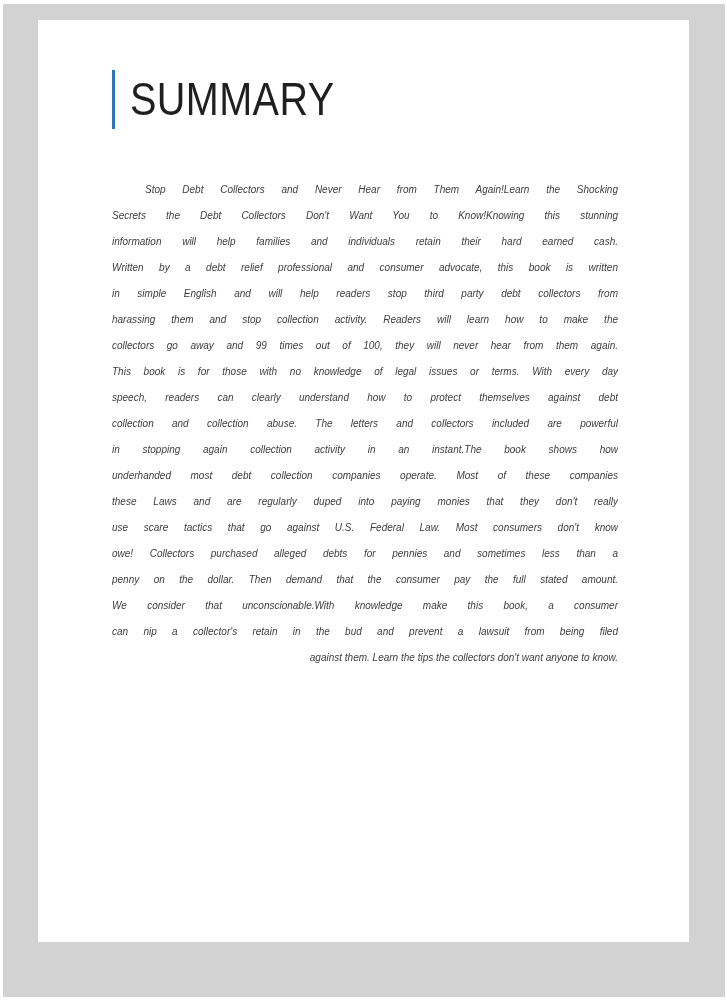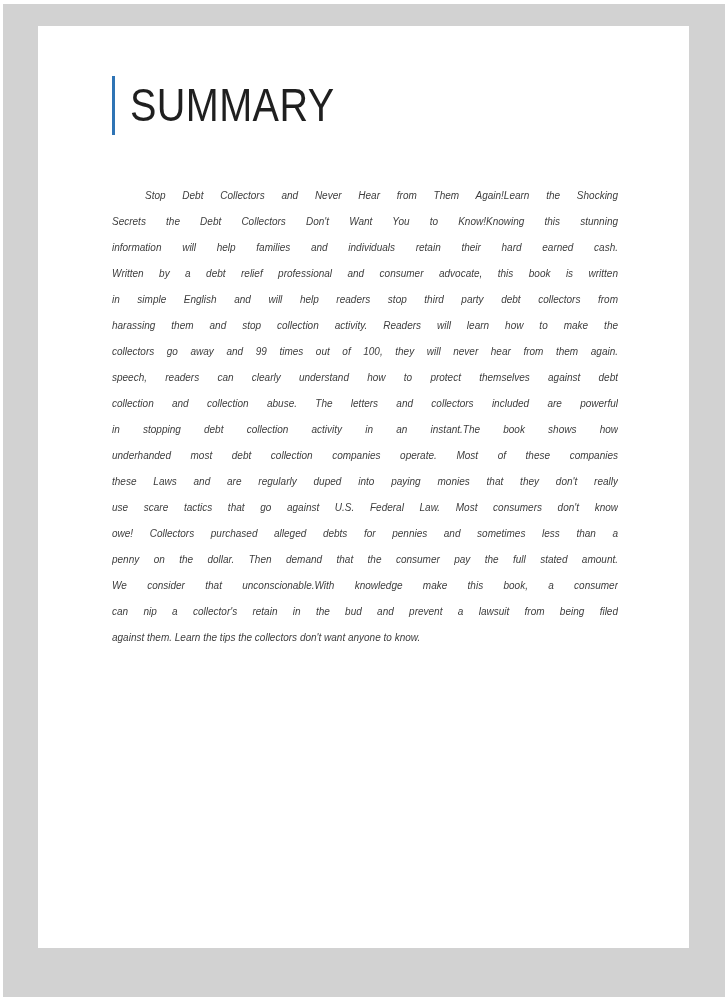--- a/index.html
+++ b/index.html
@@ -11,21 +11,21 @@
     overflow: hidden;
     font-family: "Liberation Sans", sans-serif;
   }
   .canvas {
     position: absolute;
     left: 3px; top: 4px; right: 2px; bottom: 3px;
     background: var(--canvas-bg, #d2d2d2);
   }
   .page {
     position: absolute;
-    left: 35px; top: 22px;
+    left: 35px; top: 16px;
     width: 651px; height: 922px;
     background: var(--page-bg, #ffffff);
   }
   .title-block {
     position: absolute;
     left: 74px; top: 50px;
     height: 59px;
     border-left: 3px solid var(--accent, #2e74b5);
     padding-left: 15px;
     display: flex;
@@ -58,43 +58,44 @@
     text-align: justify;
     overflow: hidden;
   }
   
   .line::after {
     content: "";
     display: inline-block;
     width: 100%;
   }
   .line.first { text-indent: 33px; }
-  .line.last  { text-align: left; }
+  .line.last  { text-align: right; }
   .line.last::after { display: none; }
 </style>
 </head>
 <body>
 
 <div class="canvas">
   <div class="page">
     <div class="title-block">
 
       <h1 class="doc-title">SUMMARY</h1>
     </div>
     <div class="paragraph" id="paragraph">
         <div class="line first">Stop Debt Collectors and Never Hear from Them Again!Learn the Shocking</div>
         <div class="line">Secrets the Debt Collectors Don't Want You to Know!Knowing this stunning</div>
         <div class="line">information will help families and individuals retain their hard earned cash.</div>
         <div class="line">Written by a debt relief professional and consumer advocate, this book is written</div>
         <div class="line">in simple English and will help readers stop third party debt collectors from</div>
         <div class="line">harassing them and stop collection activity. Readers will learn how to make the</div>
         <div class="line">collectors go away and 99 times out of 100, they will never hear from them again.</div>
+        <div class="line">This book is for those with no knowledge of legal issues or terms. With every day</div>
         <div class="line">speech, readers can clearly understand how to protect themselves against debt</div>
         <div class="line">collection and collection abuse. The letters and collectors included are powerful</div>
-        <div class="line">in stopping debt collection activity in an instant.The book shows how</div>
+        <div class="line">in stopping again collection activity in an instant.The book shows how</div>
         <div class="line">underhanded most debt collection companies operate. Most of these companies</div>
         <div class="line">these Laws and are regularly duped into paying monies that they don't really</div>
         <div class="line">use scare tactics that go against U.S. Federal Law. Most consumers don't know</div>
         <div class="line">owe! Collectors purchased alleged debts for pennies and sometimes less than a</div>
         <div class="line">penny on the dollar. Then demand that the consumer pay the full stated amount.</div>
         <div class="line">We consider that unconscionable.With knowledge make this book, a consumer</div>
         <div class="line">can nip a collector's retain in the bud and prevent a lawsuit from being filed</div>
         <div class="line last">against them. Learn the tips the collectors don't want anyone to know.</div>
       </div>
   </div>

